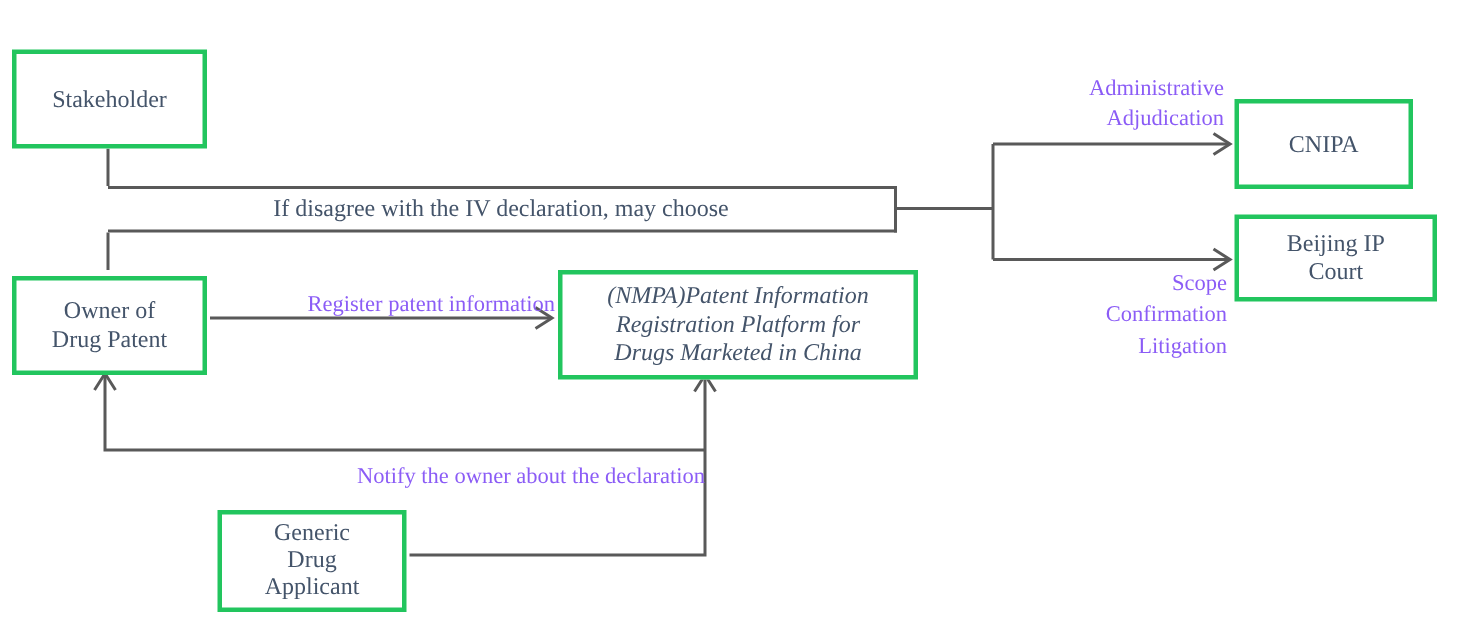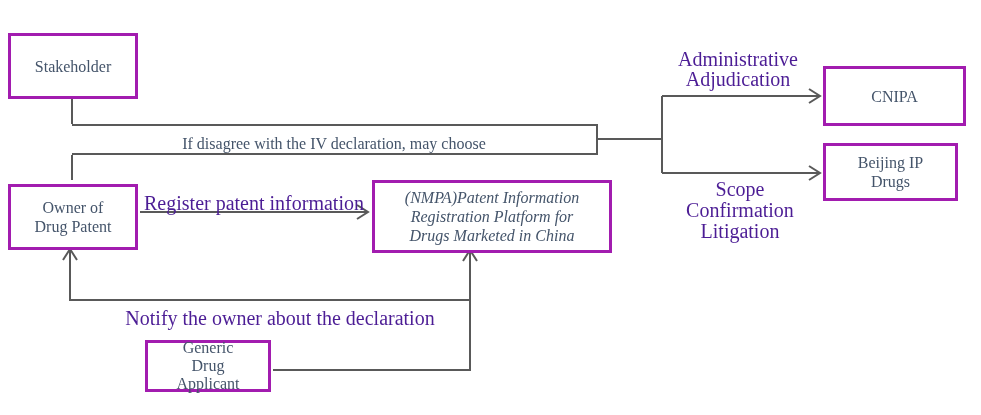--- a/index.html
+++ b/index.html
@@ -16,56 +16,56 @@
     overflow: hidden;
   }
   svg.connector-layer {
     position: absolute;
     left: 0; top: 0;
     width: 981px; height: 415px;
   }
   .node {
     position: absolute;
     box-sizing: border-box;
-    border: 3px solid #a21caf;
+    border: 3px solid #22c55e;
     background: #ffffff;
     display: flex;
     align-items: center;
     justify-content: center;
     text-align: center;
     color: #44546a;
     font-size: 16px;
     line-height: 19px;
   }
   .node span, .edge-label span, .choice-box span { white-space: pre-line; }
   .node-stakeholder { left: 8px;   top: 33px;  width: 130px; height: 66px; }
   .node-owner       { left: 8px;   top: 184px; width: 130px; height: 66px; }
   .node-nmpa        { left: 372px; top: 180px; width: 240px; height: 73px; font-style: italic; }
-  .node-generic     { left: 145px; top: 340px; width: 126px; height: 52px; line-height: 18px; }
-  .node-cnipa       { left: 823px; top: 66px;  width: 143px; height: 60px; }
+  .node-generic     { left: 145px; top: 340px; width: 126px; height: 68px; line-height: 18px; }
+  .node-cnipa       { left: 823px; top: 66px;  width: 119px; height: 60px; }
   .node-court       { left: 823px; top: 143px; width: 135px; height: 58px; }
   .choice-box {
     position: absolute;
     left: 72px; top: 124px; width: 526px; height: 31px;
     box-sizing: border-box;
     border: 2px solid #595959;
     border-left: none;
     background: #ffffff;
     display: flex;
-    align-items: flex-end;
+    align-items: center;
     justify-content: center;
     color: #44546a;
     font-size: 16px;
   }
   .edge-label {
     position: absolute;
-    color: #4c1d95;
-    font-size: 20px;
+    color: #8b5cf6;
+    font-size: 15px;
     line-height: 20px;
-    text-align: center;
+    text-align: right;
   }
   .label-register { left: 138px; top: 193px; width: 232px; }
   .label-notify   { left: 90px;  top: 276px; width: 380px; margin-top: 32px; }
   .label-make     { left: 285px; top: 345px; width: 172px; }
   .label-admin    { left: 660px; top: 49px;  width: 156px; }
   .label-scope    { left: 662px; top: 179px; width: 156px; line-height: 21px; }
 </style>
 </head>
 <body>
 
@@ -117,21 +117,21 @@
 Drug
 Applicant</span>
   </div>
 
   <div class="node node-cnipa">
     <span>CNIPA</span>
   </div>
 
   <div class="node node-court">
     <span>Beijing IP
-Drugs</span>
+Court</span>
   </div>
 
   <div class="choice-box">
     <span>If disagree with the IV declaration, may choose</span>
   </div>
 
   <div class="edge-label label-register">
     <span>Register patent information</span>
   </div>
 

